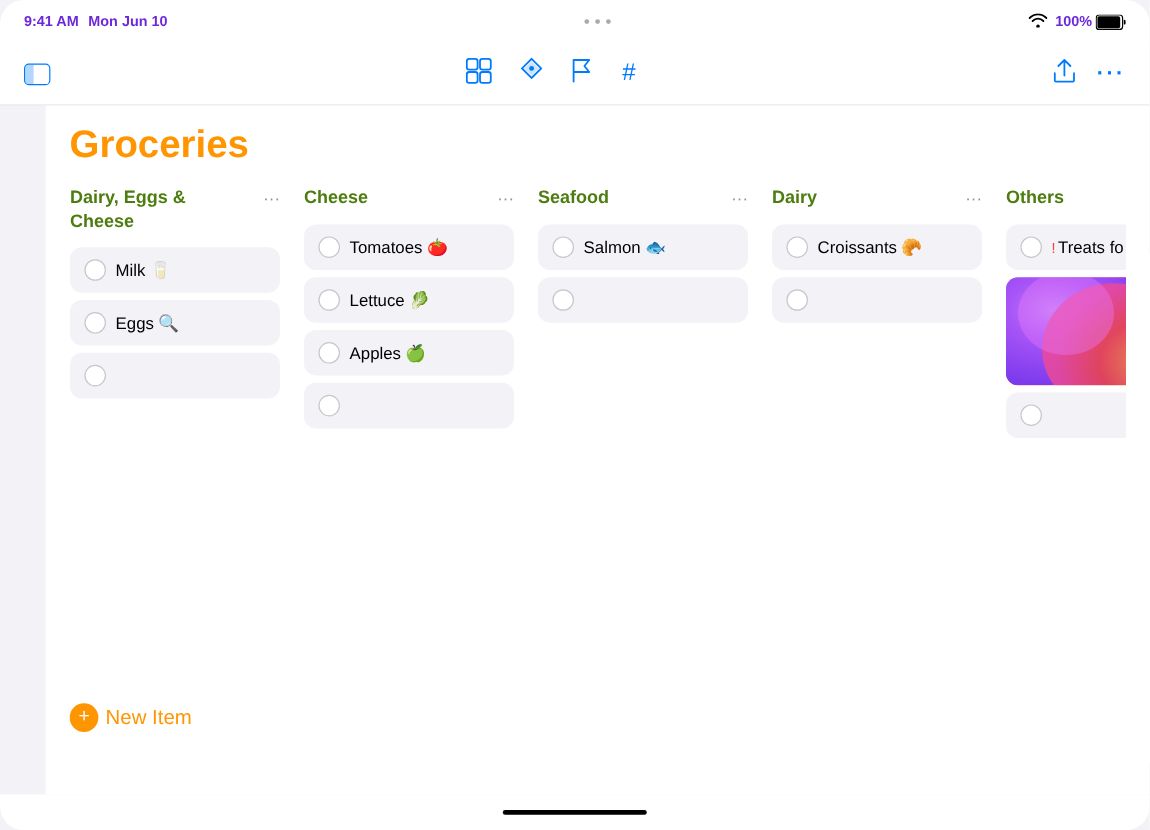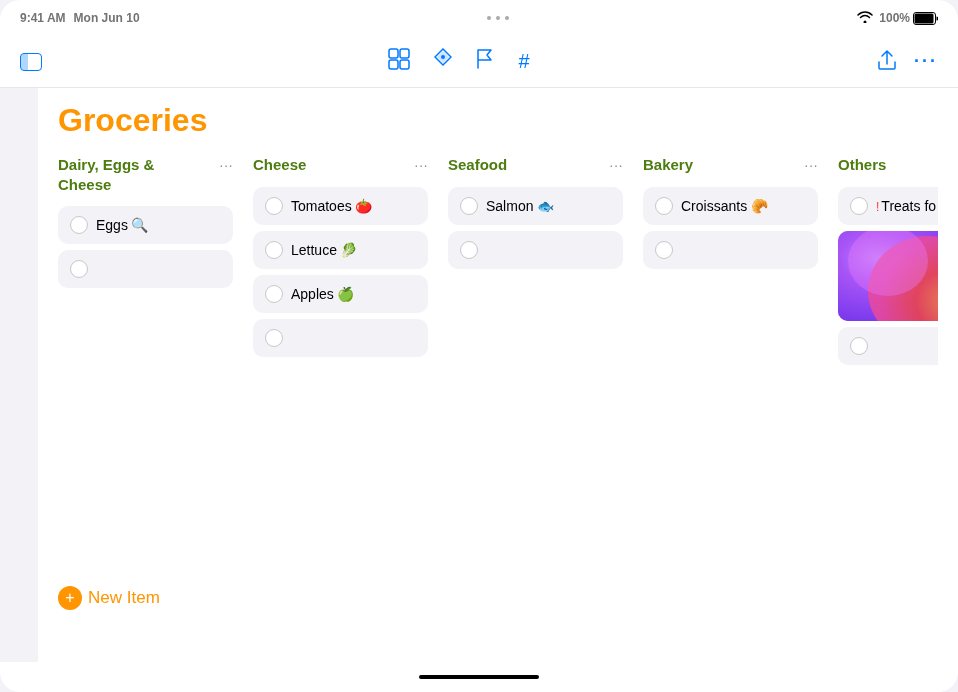--- a/index.html
+++ b/index.html
@@ -17,21 +17,21 @@
     
     .status-bar {
       height: 36px;
       background: white;
       display: flex;
       align-items: center;
       justify-content: space-between;
       padding: 0 20px;
       font-size: 12px;
       font-weight: 600;
-      color: #737373;
+      color: #6d28d9;
     }
     .status-left { display: flex; align-items: center; gap: 8px; }
     .status-center { display: flex; gap: 5px; }
     .status-center span { width: 4px; height: 4px; border-radius: 50%; background: #aaa; display: inline-block; }
     .status-right { display: flex; align-items: center; gap: 6px; font-size: 12px; }
 
     
     .toolbar {
       height: 52px;
       background: white;
@@ -291,20 +291,24 @@
 
   <div class="columns">
 
     <div class="column">
       <div class="column-header">
         <div class="column-title">Dairy, Eggs &amp; Cheese</div>
         <div class="column-menu">···</div>
       </div>
       <div class="list-item">
         <div class="checkbox"></div>
+        <span class="item-text">Milk 🥛</span>
+      </div>
+      <div class="list-item">
+        <div class="checkbox"></div>
         <span class="item-text">Eggs 🔍</span>
       </div>
       <div class="list-item-empty">
         <div class="checkbox"></div>
       </div>
     </div>
 
     <div class="column">
       <div class="column-header">
         <div class="column-title">Cheese</div>
@@ -336,21 +340,21 @@
         <div class="checkbox"></div>
         <span class="item-text">Salmon 🐟</span>
       </div>
       <div class="list-item-empty">
         <div class="checkbox"></div>
       </div>
     </div>
 
     <div class="column">
       <div class="column-header">
-        <div class="column-title">Bakery</div>
+        <div class="column-title">Dairy</div>
         <div class="column-menu">···</div>
       </div>
       <div class="list-item">
         <div class="checkbox"></div>
         <span class="item-text">Croissants 🥐</span>
       </div>
       <div class="list-item-empty">
         <div class="checkbox"></div>
       </div>
     </div>

